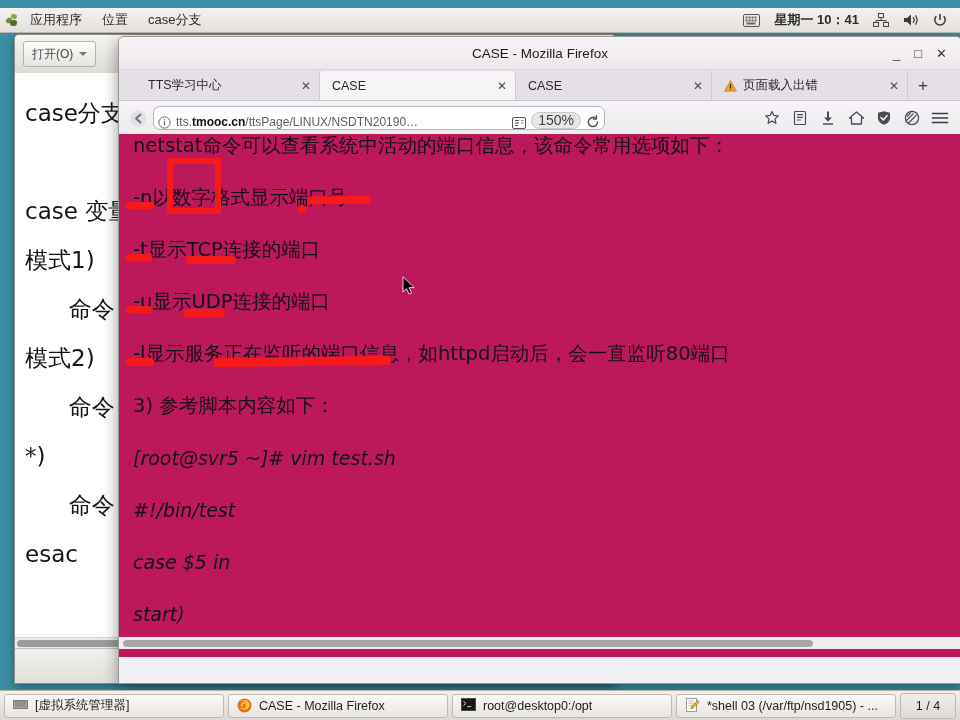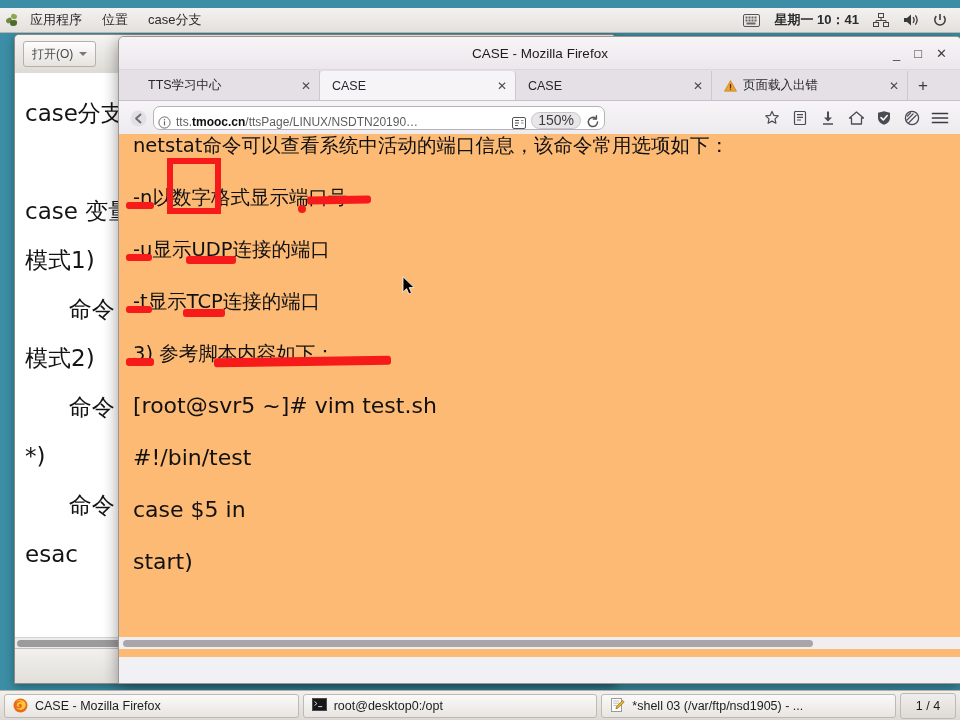--- a/index.html
+++ b/index.html
@@ -111,28 +111,28 @@
     font-size:14px;color:#3d3d3d;background:#e9e6ea;border:1px solid #c9c5cb;border-radius:9px;
     padding:0 6px;line-height:15px;flex:none;
   }
   .searchbar{
     flex:0 0 auto;width:156px;height:24px;background:#fff;border:1px solid #b6b2b8;border-radius:3px;
     display:flex;align-items:center;gap:5px;padding:0 6px;margin-left:8px;box-sizing:border-box;
   }
   .searchbar .ph{font-size:12px;color:#6f6f6f;}
   .navicons{margin-left:auto;display:flex;align-items:center;gap:2px;padding-right:2px;}
   .ff-content{
-    position:absolute;left:0;right:0;top:97px;bottom:26px;background:#fdba74;overflow:hidden;
+    position:absolute;left:0;right:0;top:97px;bottom:26px;background:#be185d;overflow:hidden;
   }
   .doc{
     position:absolute;left:0;top:-14px;right:0;padding:0 14px;
     font-family:"DejaVu Sans","Liberation Sans",sans-serif;
   }
   .doc p{margin:0;font-size:19.5px;line-height:52px;color:#111;white-space:nowrap;}
-  .doc p.small{font-size:22px;}
+  .doc p.small{font-size:19px;font-style:italic;}
   .ff-hscroll{
     position:absolute;left:0;right:0;bottom:8px;height:12px;background:#f0eef1;
   }
   .ff-hscroll i{position:absolute;left:4px;top:3px;width:82%;height:7px;background:#a8a6ab;border-radius:4px;display:block;}
   
   .ink{position:absolute;background:#f61a1a;border-radius:3px;z-index:5;}
   .inkbox{position:absolute;border:6px solid #f61a1a;z-index:5;}
   .inkdot{position:absolute;background:#f61a1a;border-radius:50%;z-index:5;}
   
   #cursor{position:absolute;z-index:55;pointer-events:none;}
@@ -365,22 +365,23 @@
             <path d="M1.5 2.5h15M1.5 7h15M1.5 11.5h15" stroke="#3b3b40" stroke-width="1.7" stroke-linecap="round"></path>
           </svg>
       </span>
     </span>
   </div>
 
   <div class="ff-content">
     <div class="doc">
       <p>netstat命令可以查看系统中活动的端口信息，该命令常用选项如下：</p>
       <p>-n以数字格式显示端口号</p>
+      <p>-t显示TCP连接的端口</p>
       <p>-u显示UDP连接的端口</p>
-      <p>-t显示TCP连接的端口</p>
+      <p>-l显示服务正在监听的端口信息，如httpd启动后，会一直监听80端口</p>
       <p>3) 参考脚本内容如下：</p>
       <p class="small">[root@svr5 ~]# vim test.sh</p>
       <p class="small">#!/bin/test</p>
       <p class="small"></p>
       <p class="small">case $5 in</p>
       <p class="small">start)</p>
     </div>
 
     <span class="inkbox" style="left:48px;top:24px;width:42px;height:44px;"></span>
     <span class="ink" style="left:7px;top:68px;width:28px;height:7px;"></span>
@@ -399,20 +400,29 @@
   </div>
 </div>
 
 <svg id="cursor" style="left:402px;top:276px;" width="14" height="20" viewBox="0 0 14 20">
   <path d="M1 0.8L1 16.2l3.6-3.6 2.3 5.4 2.6-1.1-2.3-5.3 5 0z" fill="#000" stroke="#fff" stroke-width="0.8"></path>
 </svg>
 
 <div id="taskbar">
   <div class="task">
     <span class="ficon">
+      <svg width="15" height="13" viewBox="0 0 15 13">
+          <rect x="0.5" y="2.5" width="14" height="8" fill="#aaa9a6" stroke="#7a7a78"></rect>
+          <path d="M2 4h11M2 6h11M2 8h11" stroke="#6d6d6b" stroke-width="0.8"></path>
+        </svg>
+    </span>
+    <span class="tl">[虚拟系统管理器]</span>
+  </div>
+  <div class="task">
+    <span class="ficon">
       <svg width="15" height="15" viewBox="0 0 15 15">
           <circle cx="7.5" cy="7.5" r="7" fill="#e86b16"></circle>
           <path d="M7.5 2.2c3 0 5.2 2 5.2 4.6 0 2.9-2.4 5-5.3 5-2.3 0-4-1.2-4.4-2.7.9 1 2.2 1.5 3.5 1.2 1.7-.4 2.6-1.7 2.4-2.9-.2-1.1-1.3-1.8-2.4-1.5-.7.2-1.1.7-1.1 1.2 0 .4.3.8.8.8.3 0 .6-.2.6-.5 0 .8-.7 1.4-1.6 1.3-.9-.1-1.6-1-1.5-2 .2-1.5 1.6-2.6 3.2-2.6 1 0 1.9.4 2.5 1-.6-1.3-2-2.2-3.6-2.2-1.1 0-2.1.4-2.8 1 .9-1.1 2.3-1.8 4.1-1.8z" fill="#ffc63f"></path>
         </svg>
     </span>
     <span class="tl">CASE - Mozilla Firefox</span>
   </div>
   <div class="task">
     <span class="ficon">
       <svg width="15" height="13" viewBox="0 0 15 13">

